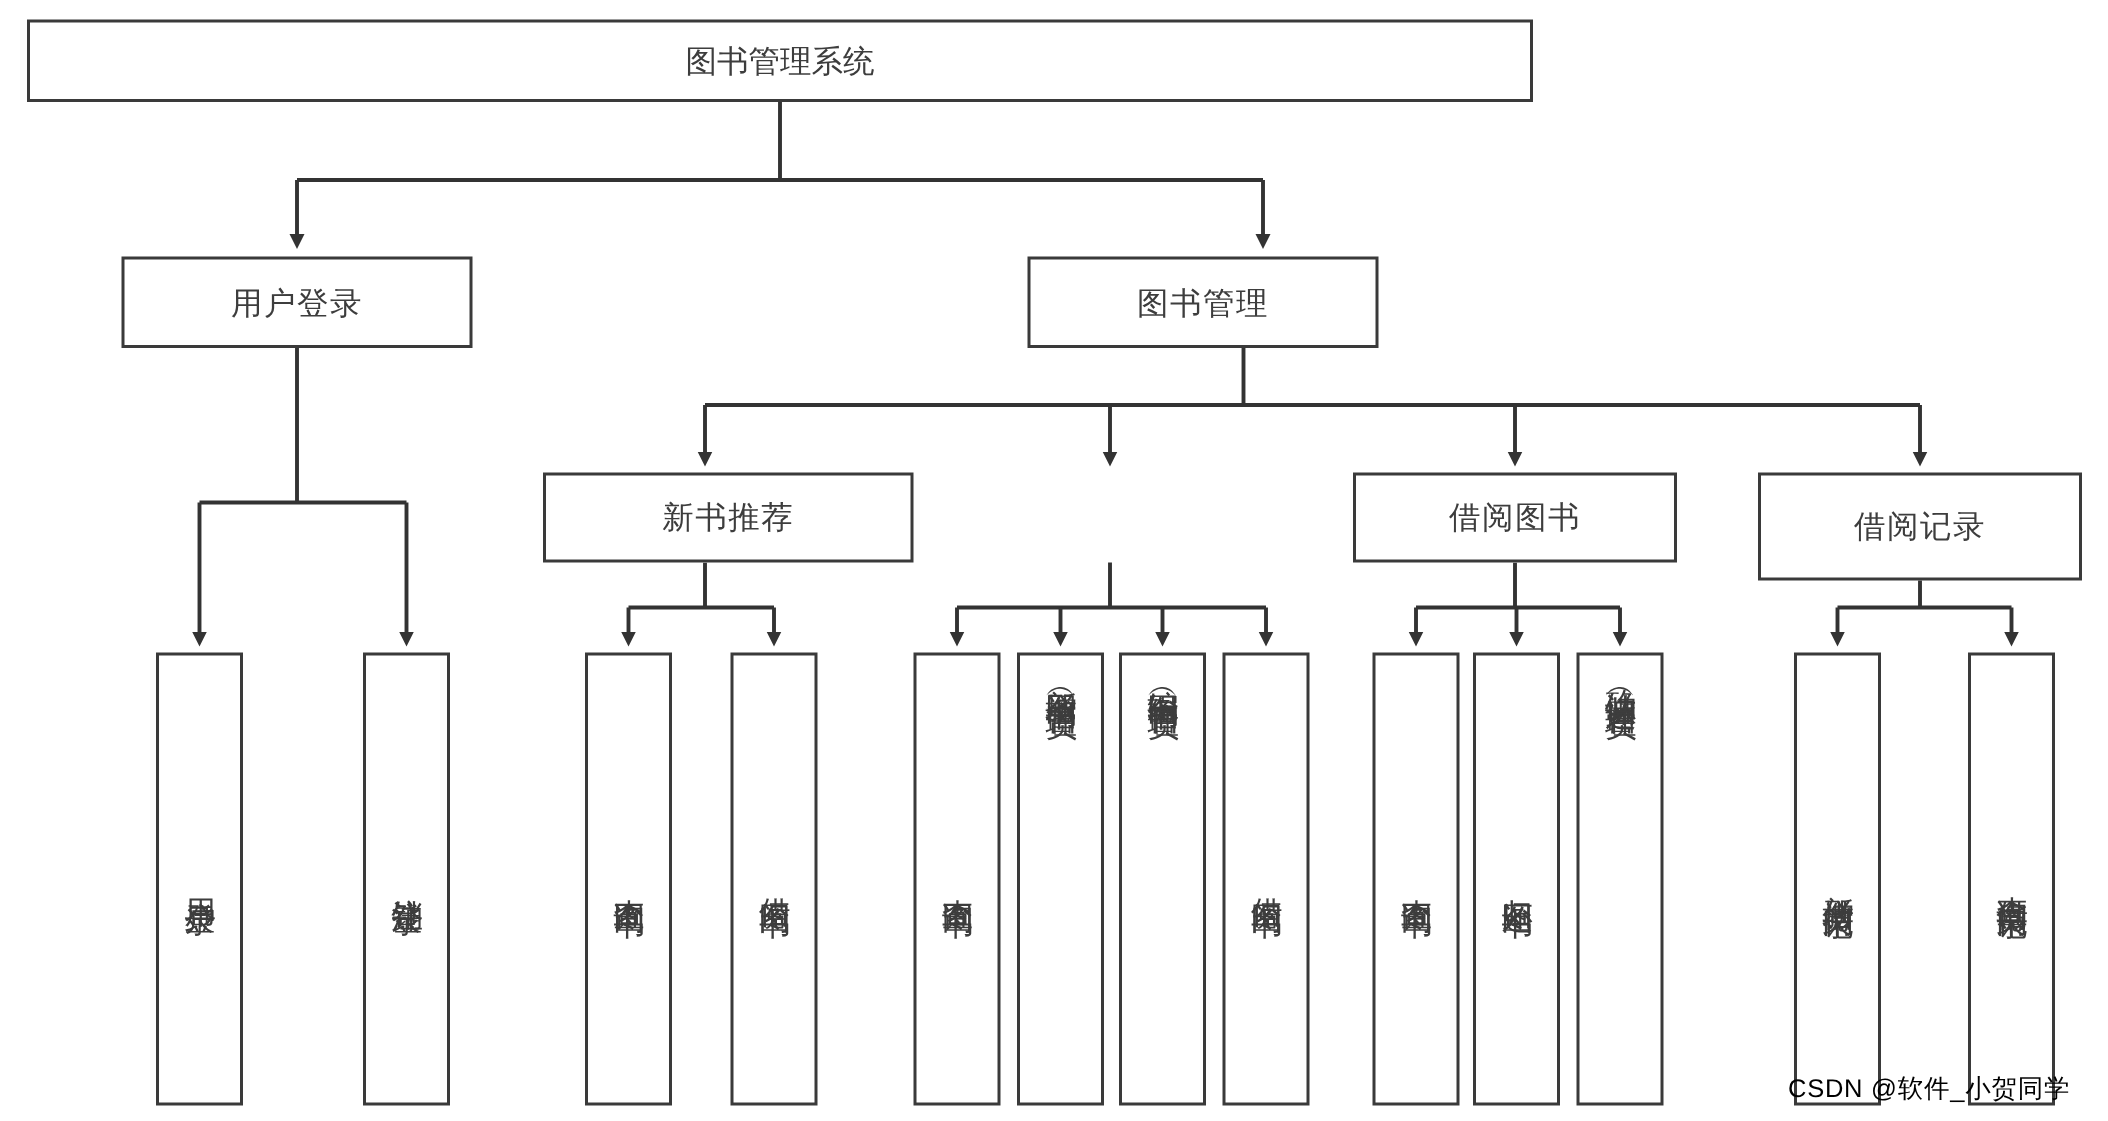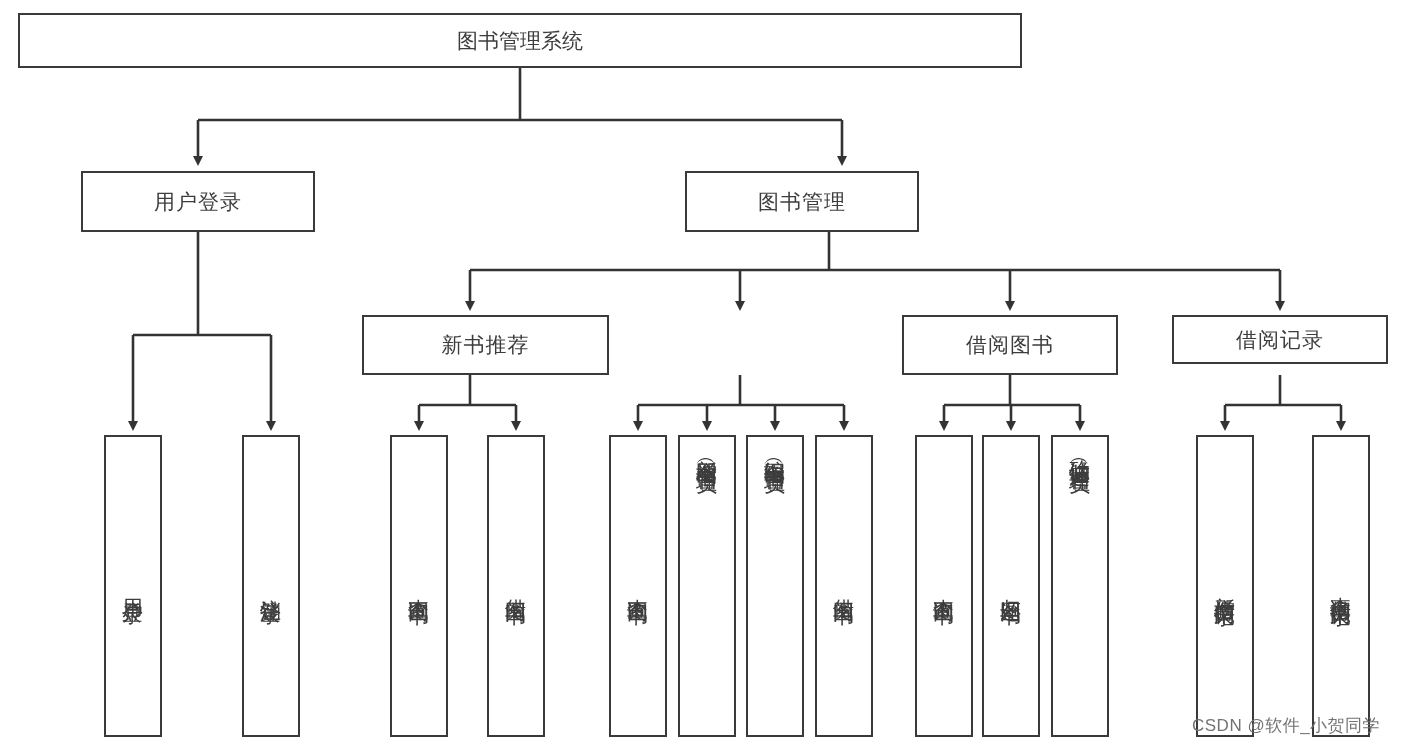--- a/index.html
+++ b/index.html
@@ -26,21 +26,21 @@
     letter-spacing:2px;
     line-height:1;
     padding:6px 0;
     justify-content:flex-start;
   }
   .node.leaf.mid{justify-content:center;}
   .node .lbl{display:block;white-space:nowrap;}
 
   .watermark{
     position:absolute;left:1192px;top:714px;
-    font-size:17px;color:#737373;white-space:nowrap;
+    font-size:17px;color:#000000;white-space:nowrap;
     letter-spacing:0.5px;pointer-events:none;
   }
 </style>
 </head>
 <body>
 
 <div id="stage">
 
   <svg class="edges" viewBox="0 0 1405 747">
     <defs>
@@ -102,21 +102,21 @@
   <div class="node h" style="left:685px;top:171px;width:234px;height:61px;">
     <span class="lbl">图书管理</span>
   </div>
 
   <div class="node h" style="left:362px;top:315px;width:247px;height:60px;">
     <span class="lbl">新书推荐</span>
   </div>
   <div class="node h" style="left:902px;top:315px;width:216px;height:60px;">
     <span class="lbl">借阅图书</span>
   </div>
-  <div class="node h" style="left:1172px;top:315px;width:216px;height:49px;">
+  <div class="node h" style="left:1172px;top:315px;width:216px;height:72px;">
     <span class="lbl">借阅记录</span>
   </div>
 
   <div class="node leaf mid" style="left:104px;top:435px;width:58px;height:302px;">
     <span class="lbl">用户登录</span>
   </div>
   <div class="node leaf mid" style="left:242px;top:435px;width:58px;height:302px;">
     <span class="lbl">注销登录</span>
   </div>
 

